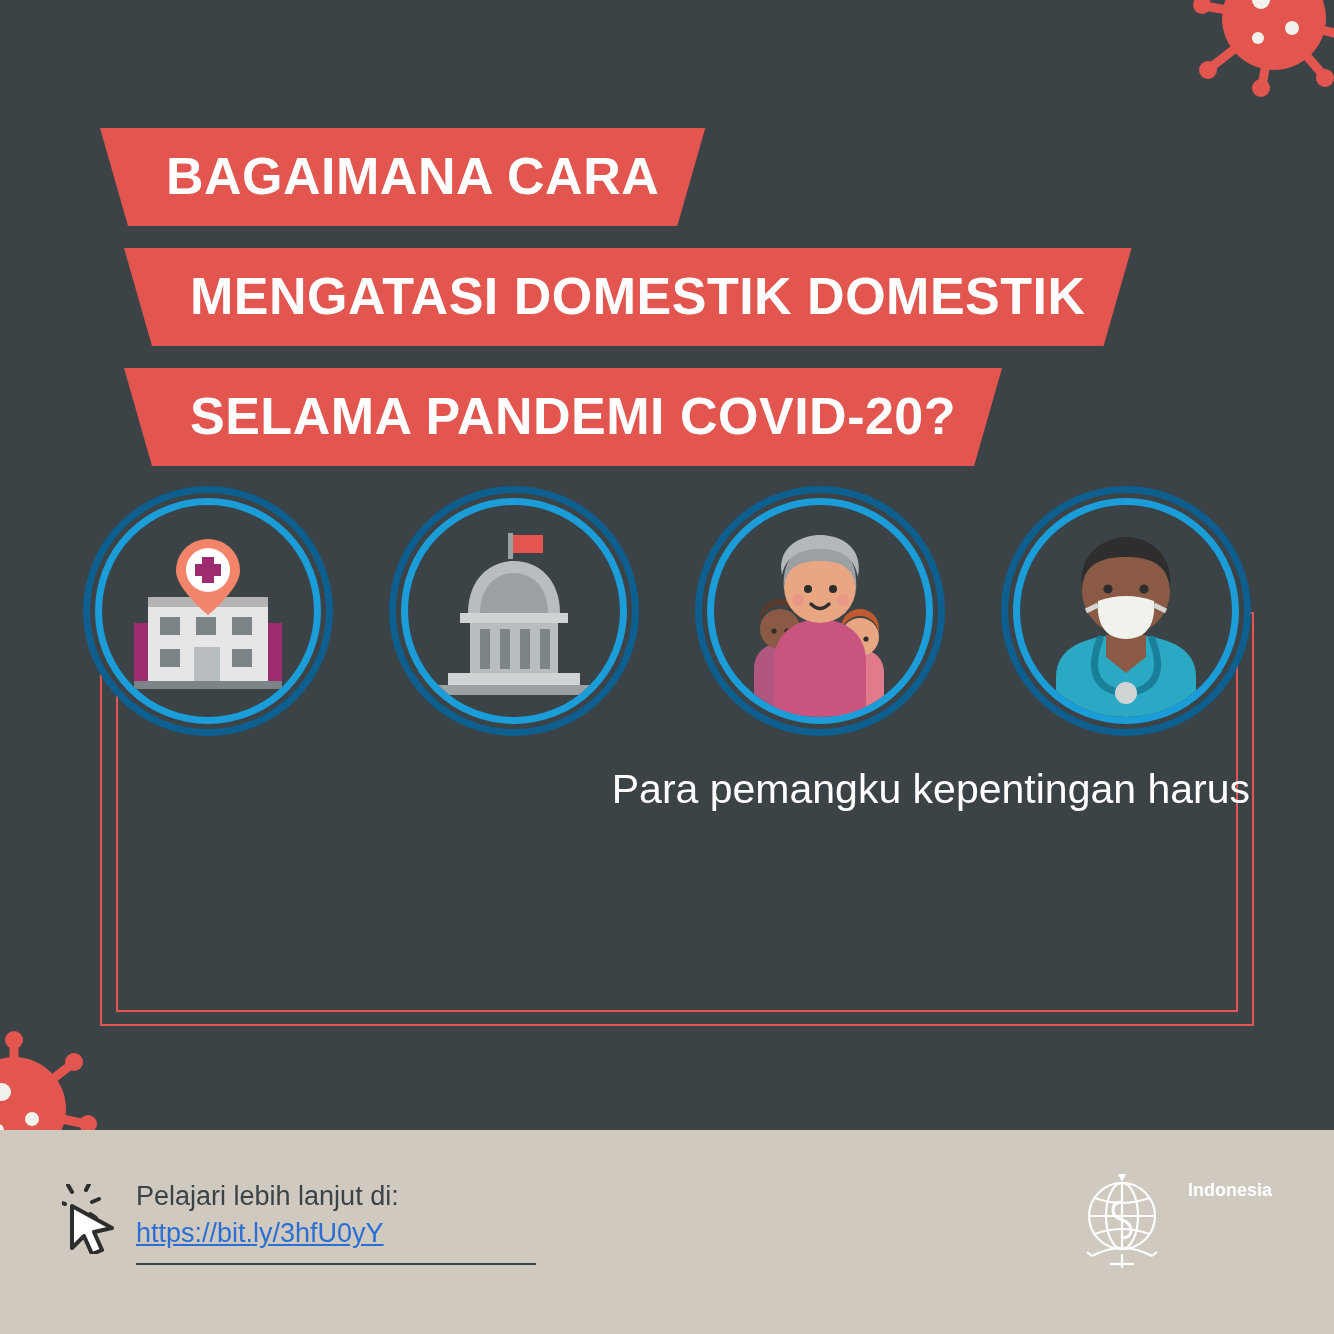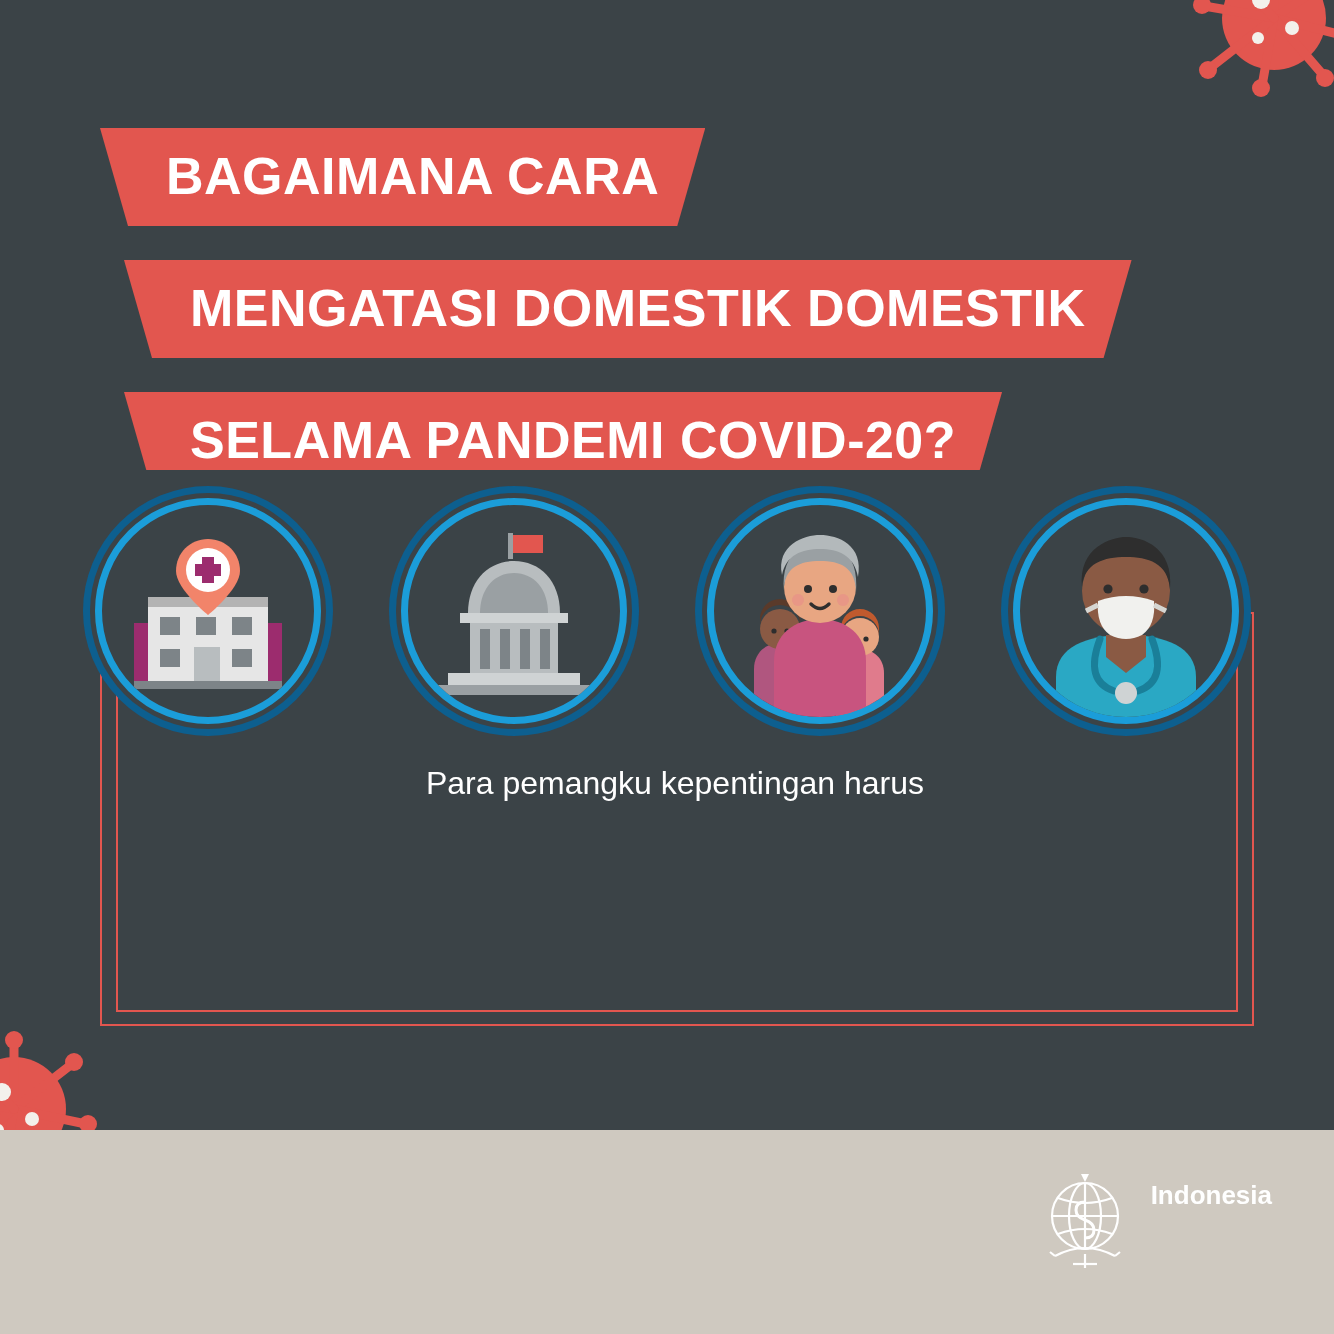--- a/index.html
+++ b/index.html
@@ -33,21 +33,21 @@
   }
   .title-band {
     background: #e2564f;
     color: #ffffff;
     font-weight: bold;
     font-size: 52px;
     letter-spacing: 0.5px;
     line-height: 1;
     padding: 22px 46px 24px 66px;
     display: inline-block;
-    margin-bottom: 34px;
+    margin-bottom: 22px;
     clip-path: polygon(0 0, 100% 0, calc(100% - 28px) 100%, 28px 100%);
   }
   .title-band.b1 { margin-left: 0px; }
   .title-band.b2 { margin-left: 24px; }
   .title-band.b3 { margin-left: 24px; }
 
   
   .frame {
     position: absolute;
     left: 100px;
@@ -97,23 +97,23 @@
     flex: 0 0 auto;
   }
   .icon-circle svg { display: block; }
 
   
   .body-text {
     position: absolute;
     top: 762px;
     left: 100px;
     width: 1150px;
-    text-align: center;
+    text-align: right;
     color: #ffffff;
-    font-size: 32px;
+    font-size: 41px;
     line-height: 1.36;
   }
 
   
   .footer {
     position: absolute;
     left: 0;
     bottom: 0;
     width: 1334px;
     height: 204px;
@@ -157,21 +157,21 @@
   .who-emblem { width: 104px; height: 104px; margin-right: 14px; }
   .who-words {
     color: #ffffff;
     font-weight: bold;
     font-size: 35px;
     line-height: 1.02;
     letter-spacing: 0.2px;
   }
   .who-country {
     color: #ffffff;
-    font-size: 26px;
+    font-size: 18px;
     font-weight: bold;
     text-align: right;
     margin-top: 12px;
   }
 </style>
 </head>
 <body>
 
 <div class="virus" id="virus-top-right">
   <svg width="190" height="190" viewBox="0 0 190 190">
@@ -331,20 +331,37 @@
     </svg>
   </div>
 </div>
 
 <div class="body-text">
   <div>Para pemangku kepentingan harus</div>
 </div>
 
 <div class="footer">
 
+  <div class="footer-left">
+    <svg class="cursor-icon" viewBox="0 0 62 70">
+      <g stroke="#2e2e2e" stroke-width="4" stroke-linecap="round">
+        <line x1="10" y1="8" x2="6" y2="1"></line>
+        <line x1="24" y1="6" x2="27" y2="0"></line>
+        <line x1="3" y1="20" x2="-3" y2="18"></line>
+        <line x1="30" y1="18" x2="37" y2="15"></line>
+        <line x1="28" y1="30" x2="34" y2="34"></line>
+      </g>
+      <path d="M10 22 L50 44 L32 48 L40 66 L30 70 L22 52 L10 64 Z" fill="#ffffff" stroke="#2e2e2e" stroke-width="4" stroke-linejoin="round"></path>
+    </svg>
+    <div class="footer-text-block">
+      <div class="footer-label">Pelajari lebih lanjut di:</div>
+      <a class="footer-link" href="#">https://bit.ly/3hfU0yY</a>
+      <div class="footer-rule"></div>
+    </div>
+  </div>
 
   <div class="who-logo">
     <svg class="who-emblem" viewBox="0 0 104 104">
       <g fill="none" stroke="#ffffff" stroke-width="2.2">
         <circle cx="52" cy="48" r="33"></circle>
         <ellipse cx="52" cy="48" rx="16" ry="33"></ellipse>
         <line x1="19" y1="48" x2="85" y2="48"></line>
         <path d="M25 30 q27 10 54 0"></path>
         <path d="M25 66 q27 -10 54 0"></path>
         <line x1="52" y1="15" x2="52" y2="81"></line>

